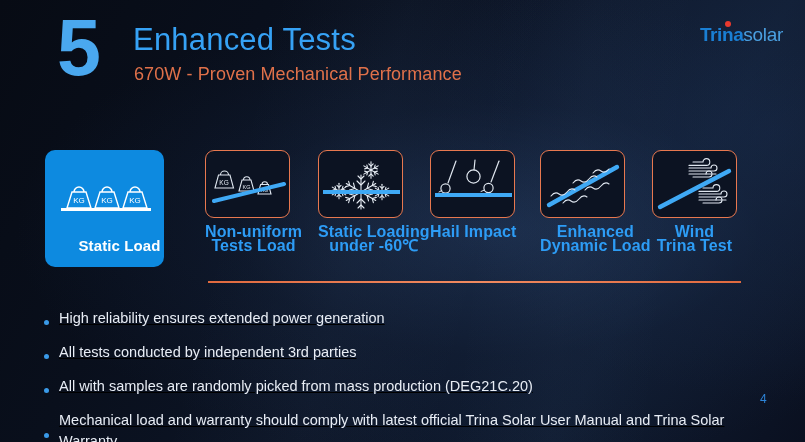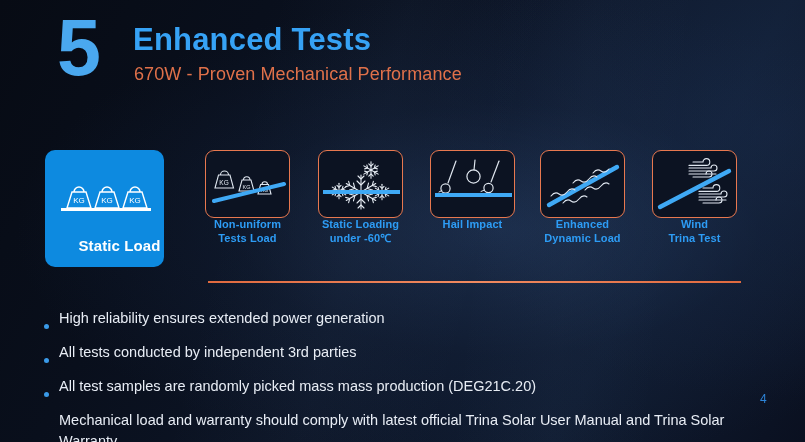--- a/index.html
+++ b/index.html
@@ -28,21 +28,21 @@
   }
 
   
   .slide-number {
     position:absolute; left:57px; top:8px;
     font-size:79px; line-height:79px; font-weight:700;
     color:#4aa8ef; letter-spacing:-2px;
   }
   .title {
     position:absolute; left:133px; top:23px;
-    font-size:31px; line-height:34px; font-weight:700;
+    font-size:31px; line-height:34px; font-weight:400;
     color:#36a2f5; letter-spacing:0.2px;
   }
   .subtitle {
     position:absolute; left:134px; top:63px;
     font-size:18px; line-height:22px; font-weight:400;
     color:#e0714a; letter-spacing:0.1px;
   }
 
   
   .logo { position:absolute; right:22px; top:24px; height:22px; display:flex; align-items:baseline; }
@@ -67,38 +67,38 @@
   .card.highlight .card-box {
     background:#0d8ae0; border:none;
     width:119px; height:117px; border-radius:10px;
   }
   .card.outline .card-box {
     border:1.6px solid #e8784f;
     background:#0c1322;
     width:85px; height:68px;
   }
   .card-label {
-    text-align:center; font-size:11px; font-weight:700;
-    color:#2d9cf5; line-height:13.5px; letter-spacing:0.1px;
+    text-align:center; font-size:16px; font-weight:700;
+    color:#2d9cf5; line-height:13.5px; margin-top:7px; letter-spacing:0.1px;
   }
   .card.highlight .card-label {
     color:#ffffff; font-size:15px; line-height:17px;
     position:absolute; left:0; top:72px; width:119px; margin:15px;
   }
   .card-box svg { display:block; }
 
   
   .divider {
     position:absolute; left:208px; top:281px; width:533px; height:1.6px;
     background:linear-gradient(90deg,#e06a3f 0%, #f08a60 50%, #e06a3f 100%);
   }
 
   
   .bullets { position:absolute; left:44px; top:308px; width:730px; }
-  .bullet { display:flex; align-items:flex-end; margin-bottom:13px; }
+  .bullet { display:flex; align-items:center; margin-bottom:13px;text-decoration:underline; }
   .bullet-dot {
     width:5px; height:5px; border-radius:50%; background:#3a9ae8;
     margin-top:8px; margin-right:10px; flex:0 0 auto;
   }
   .bullet-text {
     font-size:14.5px; line-height:21px; color:#e8edf5; font-weight:400;
   }
 
   .page-number {
     position:absolute; left:760px; top:392px;
@@ -107,20 +107,27 @@
 </style>
 </head>
 <body>
 
 <div id="slide">
 
   <div class="slide-number">5</div>
   <div class="title">Enhanced Tests</div>
   <div class="subtitle">670W - Proven Mechanical Performance</div>
 
+  <div class="logo">
+    <span class="logo-trina">
+      <span>Trina</span>
+      <span class="logo-dot"></span>
+    </span>
+    <span class="logo-solar">solar</span>
+  </div>
 
   <div class="cards">
 
     <div class="card highlight" style="left:45px;">
       <div class="card-box">
         <svg width="119" height="117" viewBox="0 0 119 117">
           <g stroke="#ffffff" stroke-width="1.4" fill="none">
             <path d="M22 58 L27 42 L41 42 L46 58 Z"></path>
             <path d="M29 42 a3.4 3.4 0 0 1 10 0" stroke-width="1.5"></path>
             <path d="M50 58 L55 42 L69 42 L74 58 Z"></path>
@@ -287,21 +294,21 @@
     <div class="bullet">
       <span class="bullet-dot"></span>
       <span class="bullet-text">High reliability ensures extended power generation</span>
     </div>
     <div class="bullet">
       <span class="bullet-dot"></span>
       <span class="bullet-text">All tests conducted by independent 3rd parties</span>
     </div>
     <div class="bullet">
       <span class="bullet-dot"></span>
-      <span class="bullet-text">All test samples are randomly picked mass mass production (DEG21C.20)</span>
+      <span class="bullet-text">All with samples are randomly picked from mass production (DEG21C.20)</span>
     </div>
     <div class="bullet">
       <span class="bullet-dot"></span>
       <span class="bullet-text">Mechanical load and warranty should comply with latest official Trina Solar User Manual and Trina Solar Warranty</span>
     </div>
   </div>
 
   <div class="page-number">4</div>
 
 </div>

